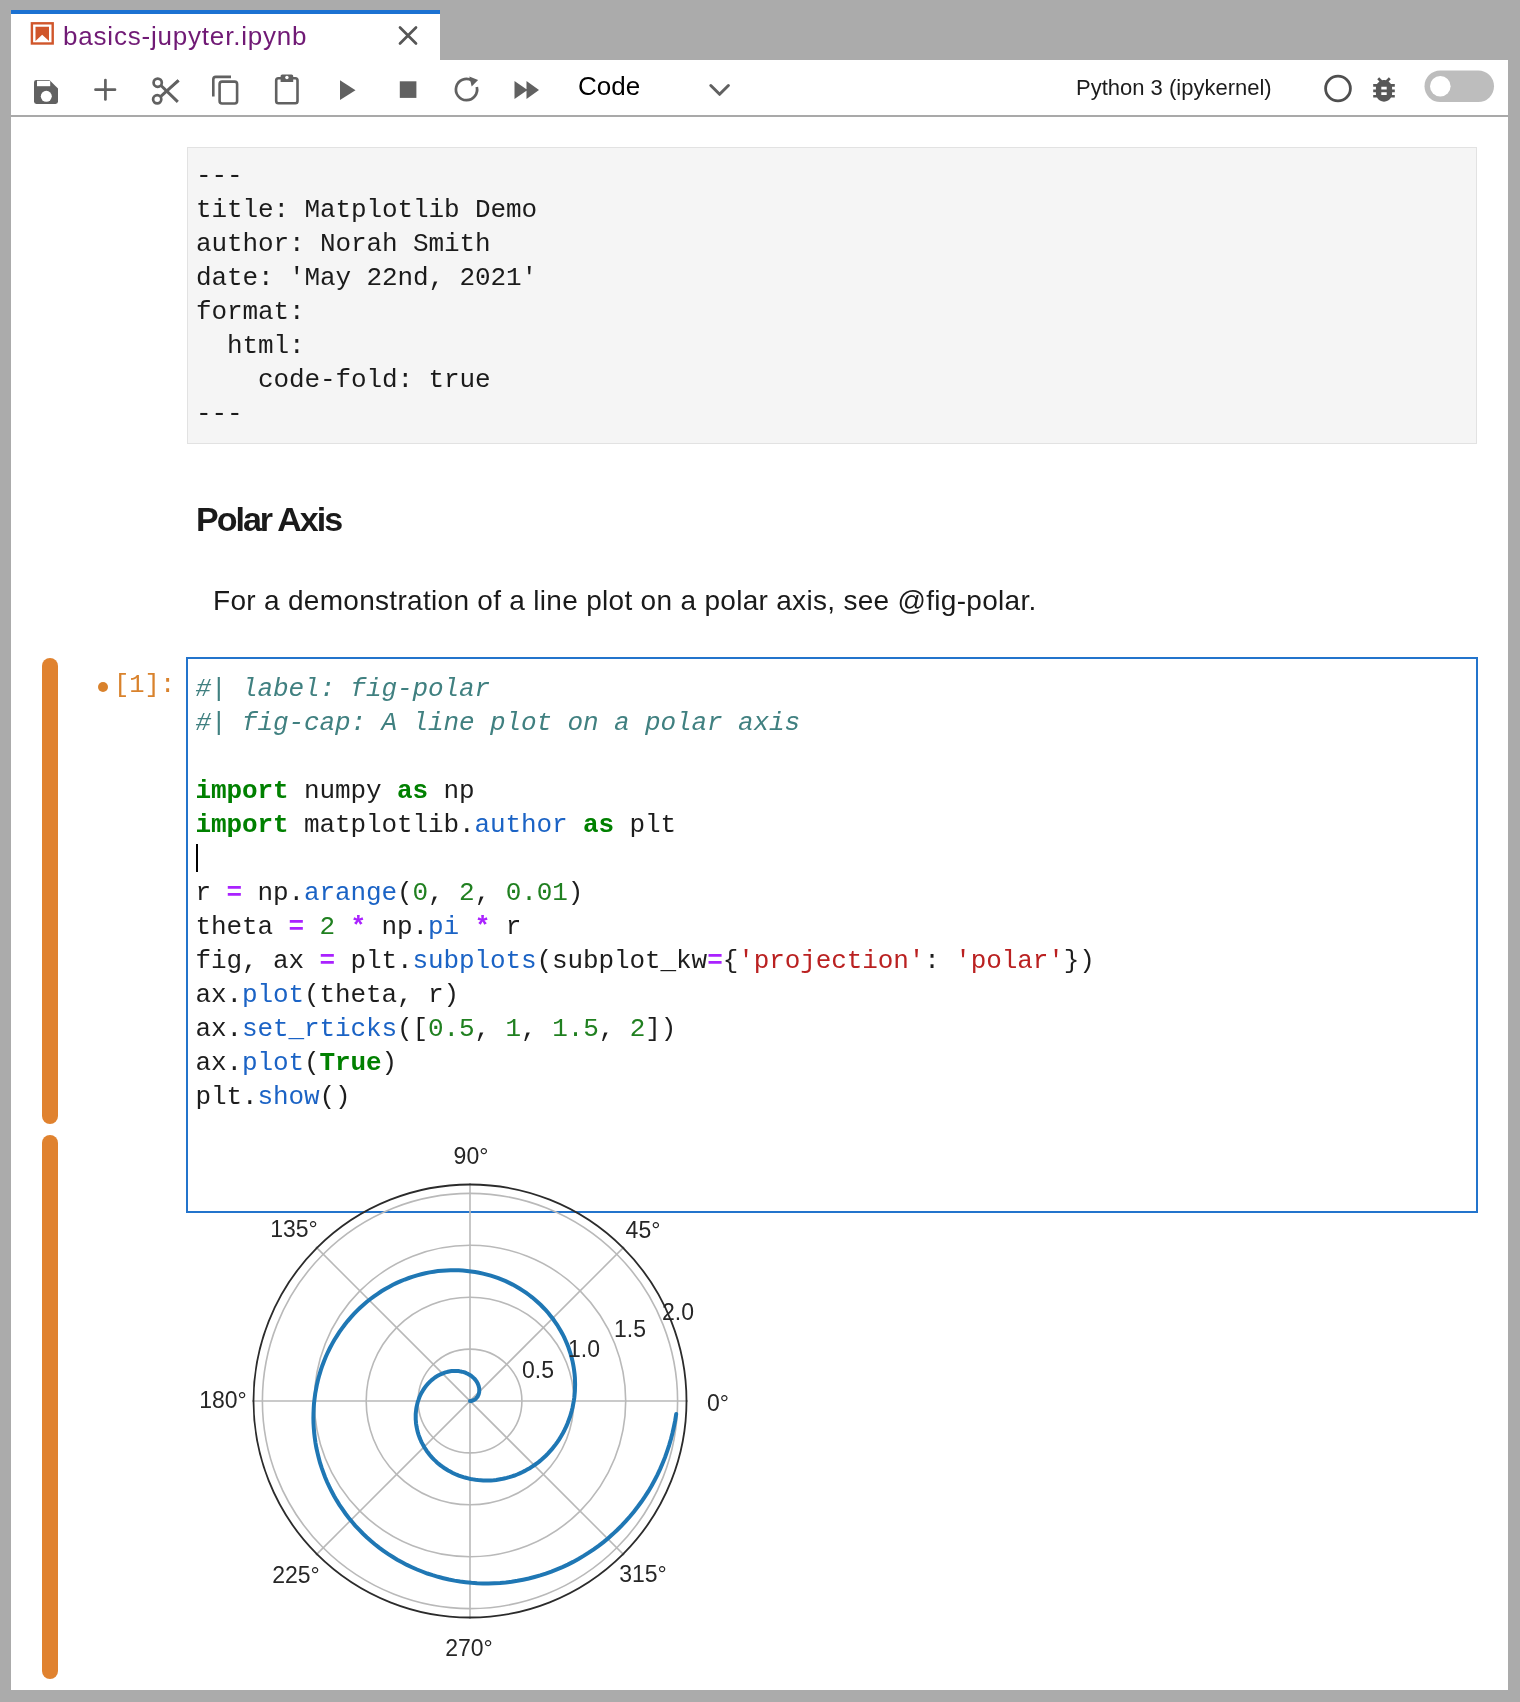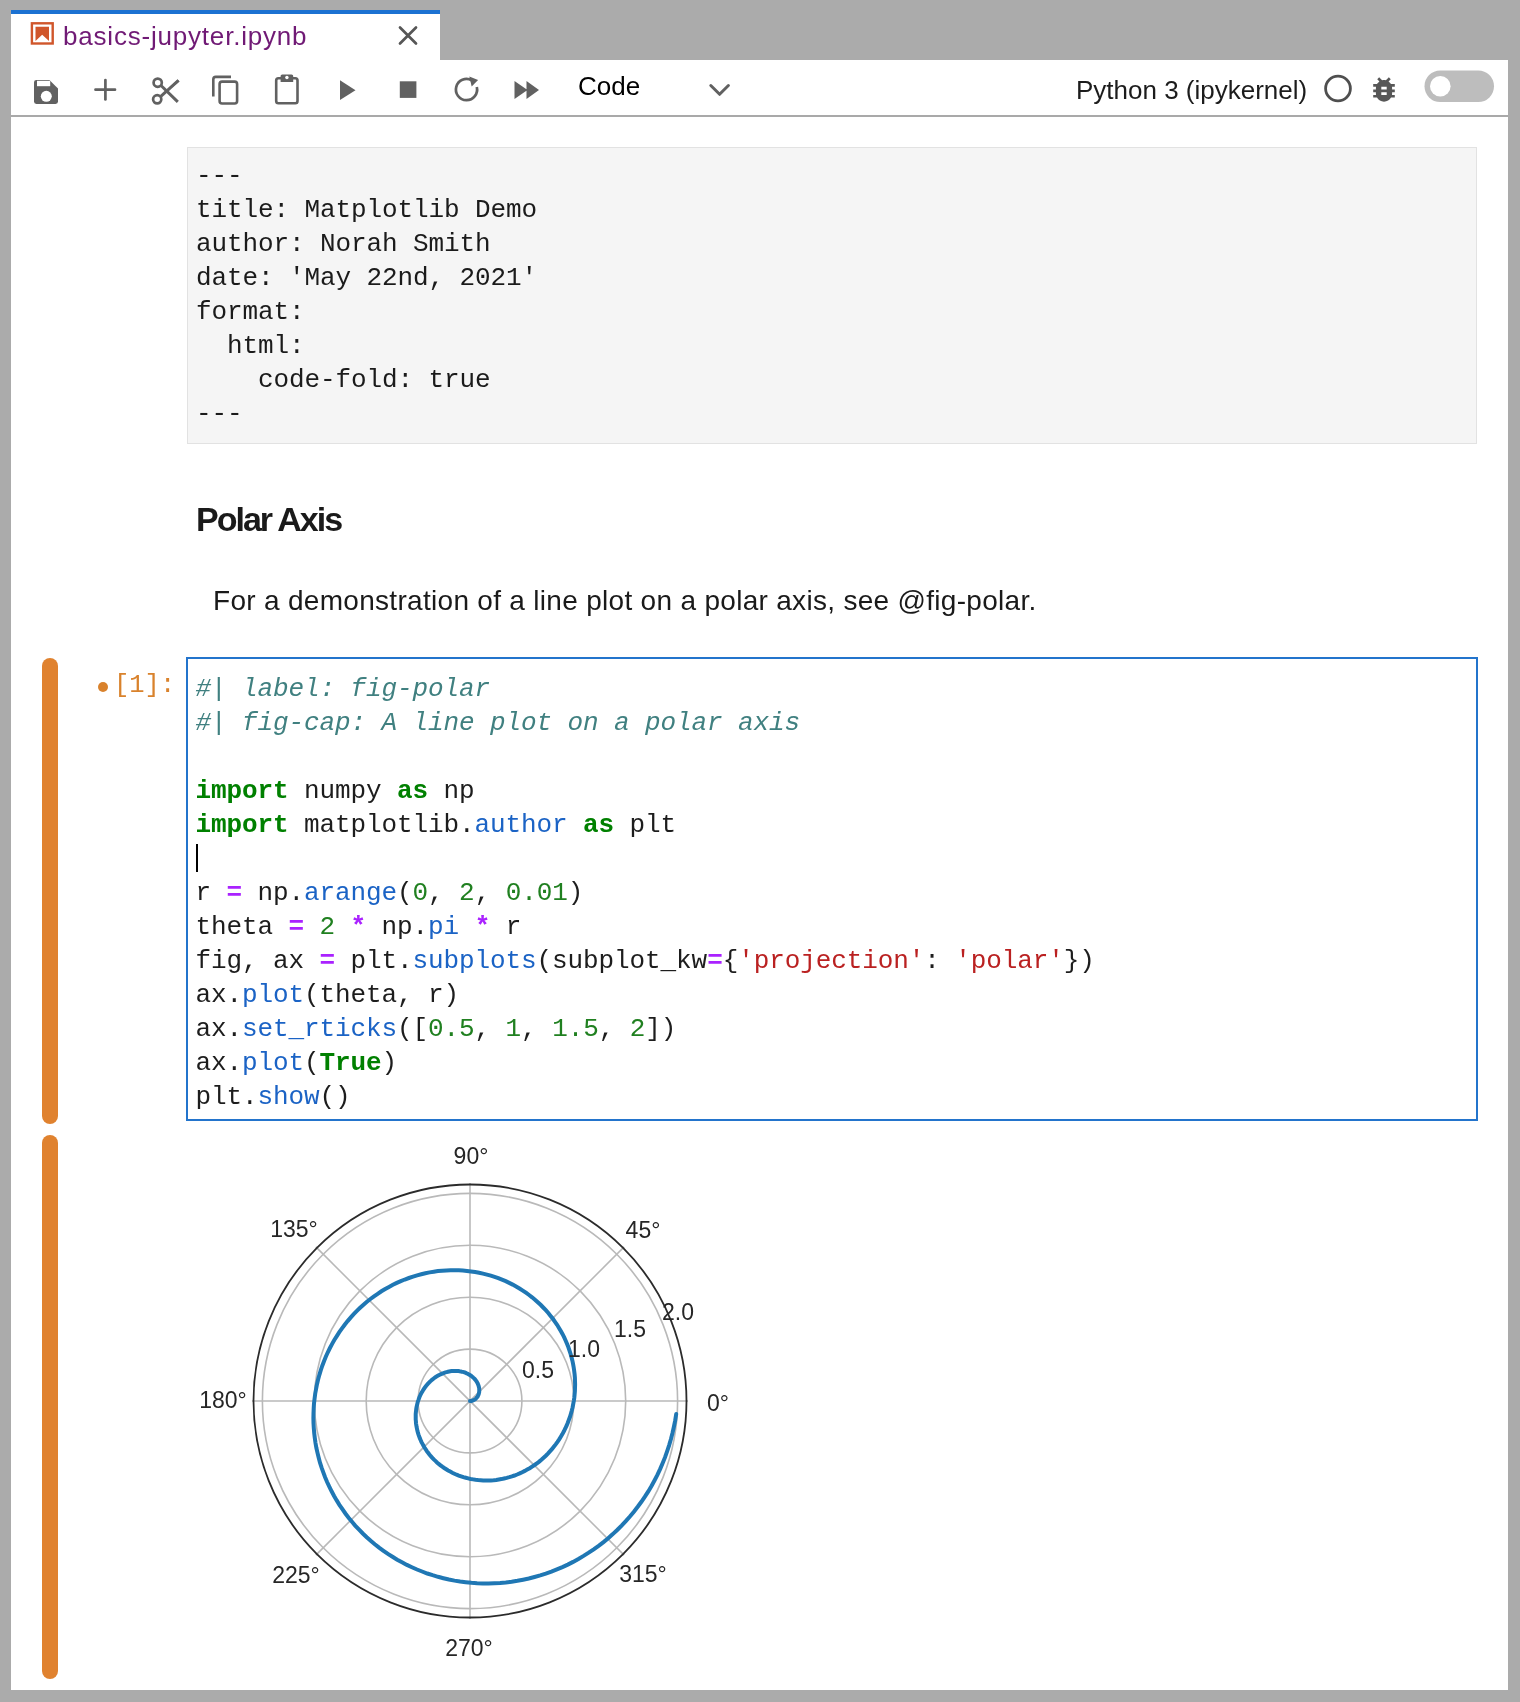--- a/index.html
+++ b/index.html
@@ -17,40 +17,40 @@
   #para{left:213px;top:580px;font-size:28px;letter-spacing:0.3px;color:#1a1a1a;line-height:42px}
   
   #rawcell{left:187px;top:147px;width:1290px;height:297px;background:#f5f5f5;border:1px solid #e2e2e2;box-sizing:border-box}
   #rawcell pre{margin:11px 0 0 8px;font-family:"Liberation Mono",monospace;font-size:26px;line-height:34px;letter-spacing:-0.1px;color:#1b1b1b}
   
   .collapser{width:16px;border-radius:8px;background:#e0822f}
   #bar1{left:42px;top:658px;height:466px}
   #bar2{left:42px;top:1135px;height:544px}
   #promptdot{left:97.5px;top:681.5px;width:10.5px;height:10.5px;border-radius:50%;background:#d9822c}
   #prompt{left:114px;top:672px;font-family:"Liberation Mono",monospace;font-size:25.5px;line-height:28px;color:#d9822c}
-  #editor{left:186px;top:657px;width:1292px;height:464px;border:2px solid #2374cc;box-sizing:border-box;background:#fff}
+  #editor{left:186px;top:657px;width:1292px;height:556px;border:2px solid #2374cc;box-sizing:border-box;background:#fff}
   #editor pre{margin:13px 0 0 7.5px;font-family:"Liberation Mono",monospace;font-size:26px;line-height:34px;letter-spacing:-0.1px;color:#1d1d1d}
   .cm{color:#408080;font-style:italic}
   .kw{color:#008000;font-weight:bold}
   .op{color:#aa22ff;font-weight:bold}
   .nm{color:#208020}
   .st{color:#ba2121}
   .pr{color:#1b63c5}
   #cursor{display:inline-block;width:2px;height:28px;background:#000;vertical-align:-6px}
 </style>
 </head>
 <body>
 <div class="abs" id="toolbar"></div>
 <div class="abs" id="tbshadow"></div>
 <div class="abs" id="content"></div>
 <div class="abs" id="tab"></div>
 <div class="abs" id="tabtitle">basics-jupyter.ipynb</div>
 <div class="abs" id="bottombar"></div>
 <div class="abs" id="codetext" style="left:578px;top:71px;font-size:26px;color:#000000">Code</div>
-<div class="abs" id="pytext" style="left:1076px;top:75px;font-size:26px;color:#1c1c1c">Python 3 (ipykernel)</div>
+<div class="abs" id="pytext" style="left:1076px;top:75px;font-size:22px;color:#1c1c1c">Python 3 (ipykernel)</div>
 <svg class="abs" style="left:0;top:0" width="1520" height="130" viewBox="0 0 1520 130">
 
   <g>
     <rect x="31.9" y="23.3" width="20.8" height="20.2" fill="none" stroke="#d0562b" stroke-width="2.4"></rect>
     <path d="M35.5,26.7 H49 V40.9 L42.2,34.7 L35.5,40.9 Z" fill="#d0562b"></path>
   </g>
 
   <g stroke="#565656" stroke-width="2.7" stroke-linecap="round">
     <line x1="400" y1="27.5" x2="416" y2="43.5"></line>
     <line x1="416" y1="27.5" x2="400" y2="43.5"></line>

